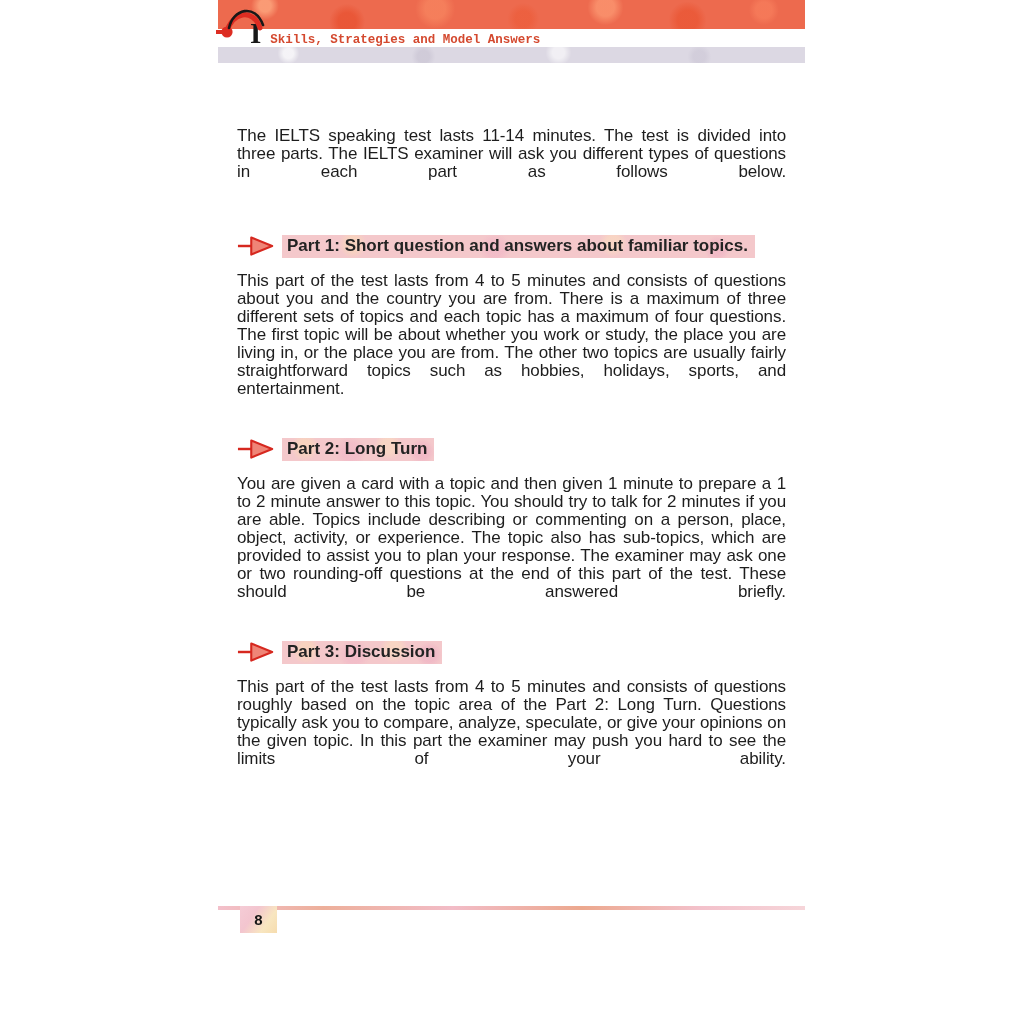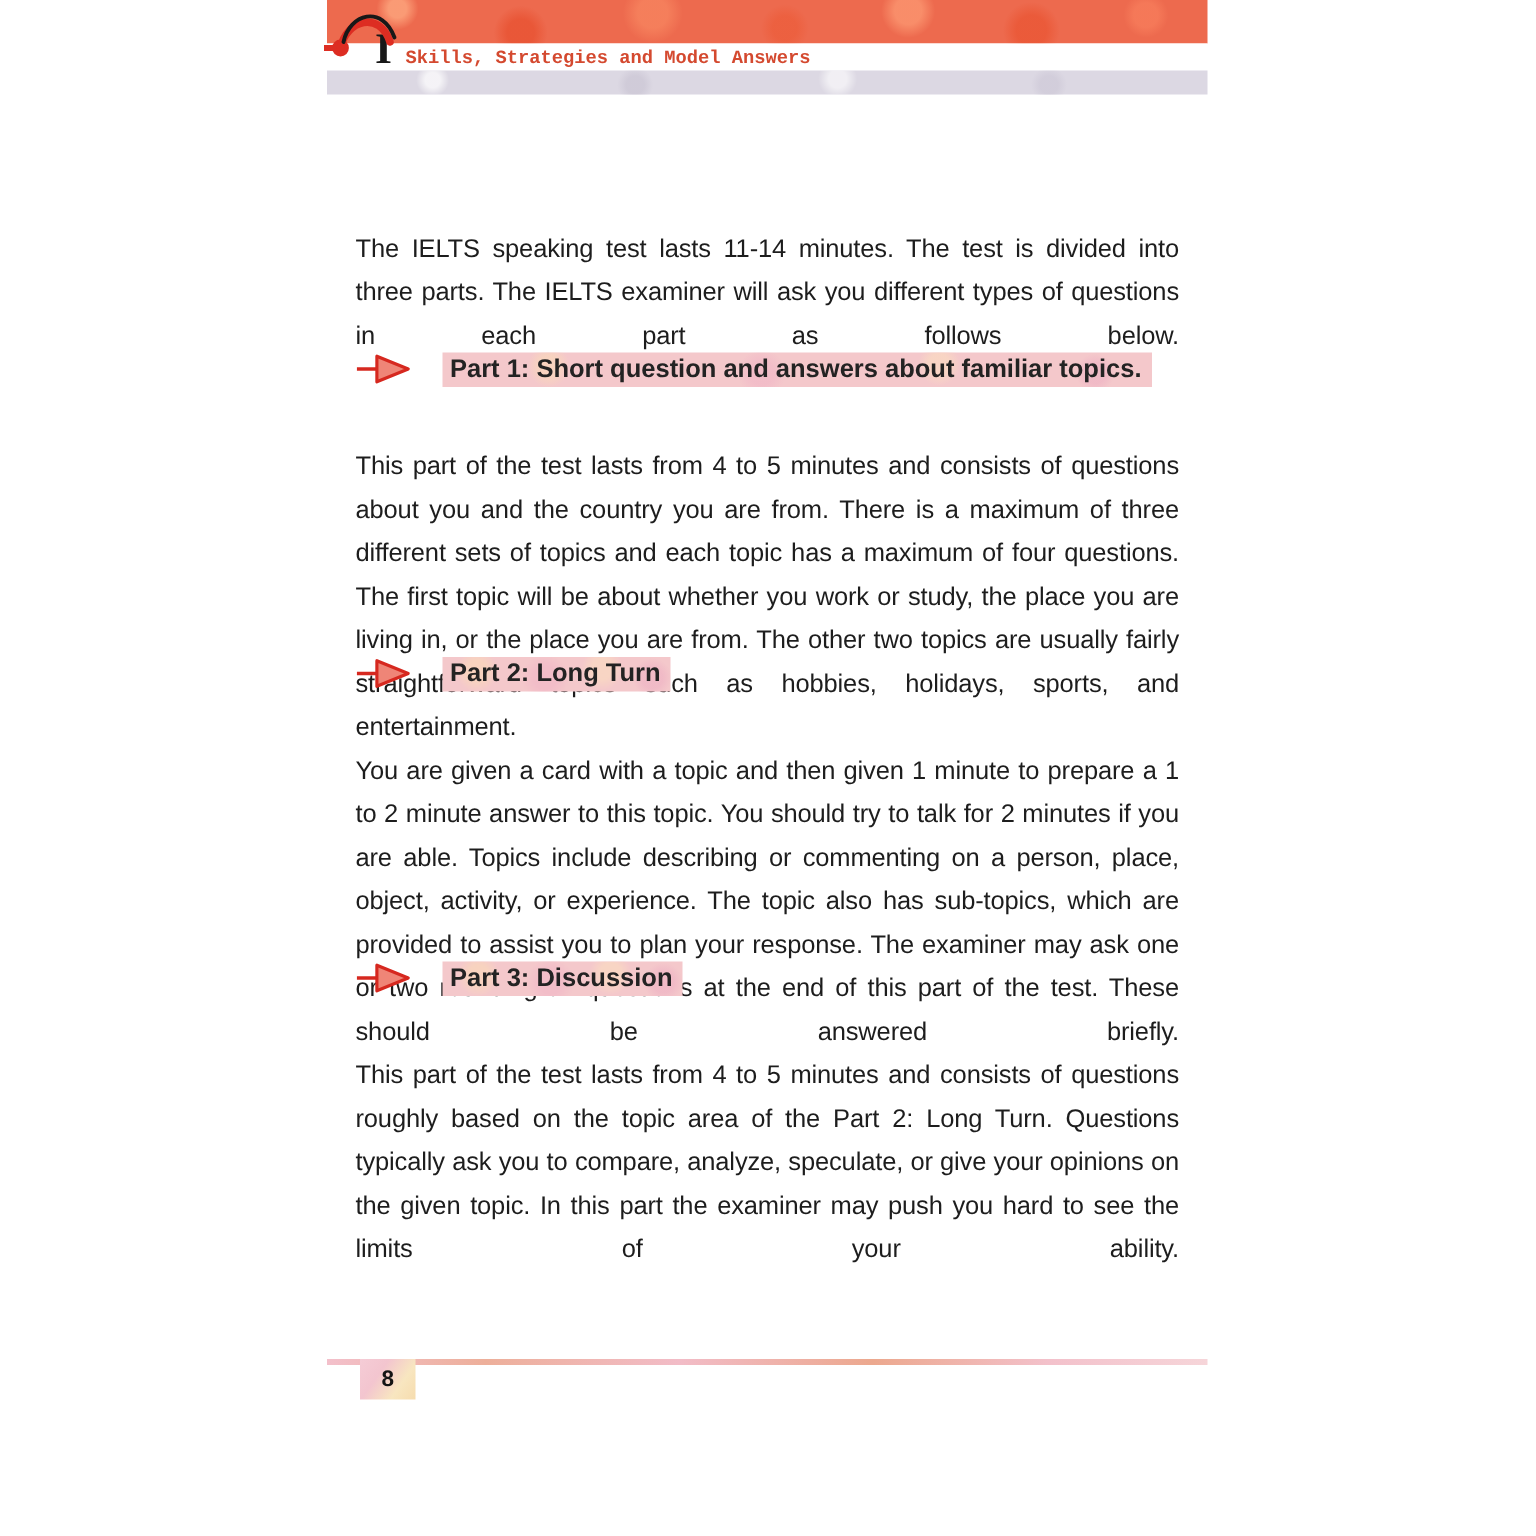--- a/index.html
+++ b/index.html
@@ -56,28 +56,28 @@
     font-weight: bold; font-size: 16.5px; letter-spacing: 0.6px; color: #181818;
   }
   .subtitle {
     font-family: Liberation Mono, monospace;
     font-size: 12.5px; font-weight: bold; color: #d4492f; margin-left: 9px;
   }
 
   
   .body-par {
     position: absolute; left: 237px; width: 549px;
-    font-size: 17px; line-height: 29px; letter-spacing: -0.1px;
-    text-align: justify; color: #1d1d1d; margin-top: 24px;
+    font-size: 17px; line-height: 18px; letter-spacing: -0.1px;
+    text-align: justify; color: #1d1d1d;
   }
   .body-par::after { content: ""; display: inline-block; width: 100%; } 
 
   .sec-heading {
     position: absolute; left: 237px; height: 24px;
-    display: flex; align-items: center; gap: 20px;
+    display: flex; align-items: center; gap: 7px;
   }
   .arrow-icon { width: 38px; height: 24px; flex: 0 0 auto; }
   .sec-label {
     font-size: 17px; font-weight: bold; color: #232323;
     padding: 1px 7px 2px 5px;
     background-color: #f4c8cb;
     background-image:
       radial-gradient(circle at 15% 40%, rgba(248,212,190,0.9) 0 7px, transparent 14px),
       radial-gradient(circle at 45% 60%, rgba(242,188,200,0.9) 0 8px, transparent 16px),
       radial-gradient(circle at 70% 35%, rgba(249,215,195,0.85) 0 7px, transparent 14px),

